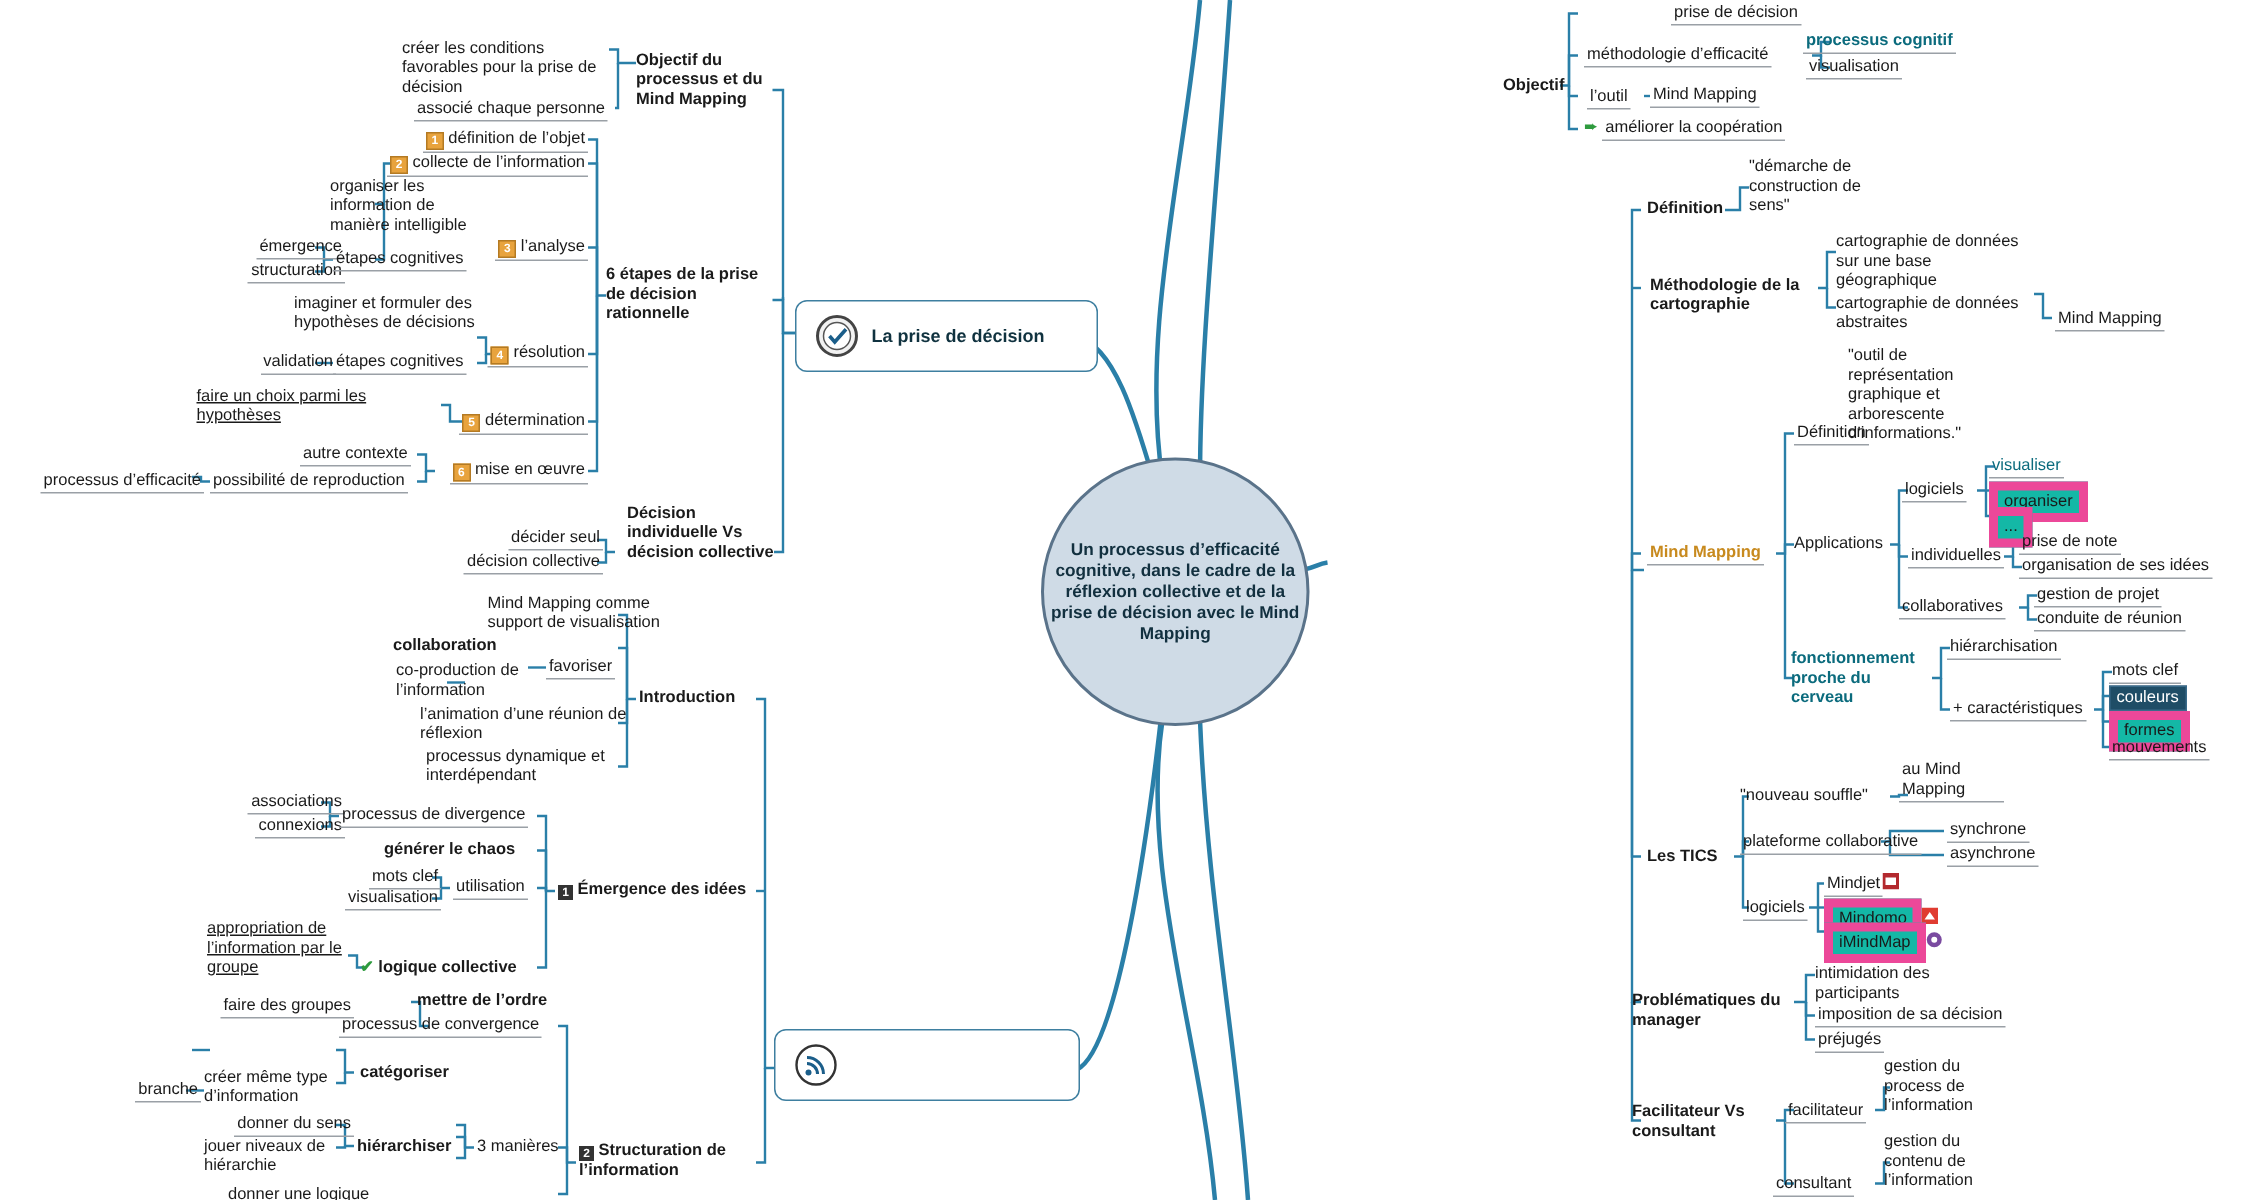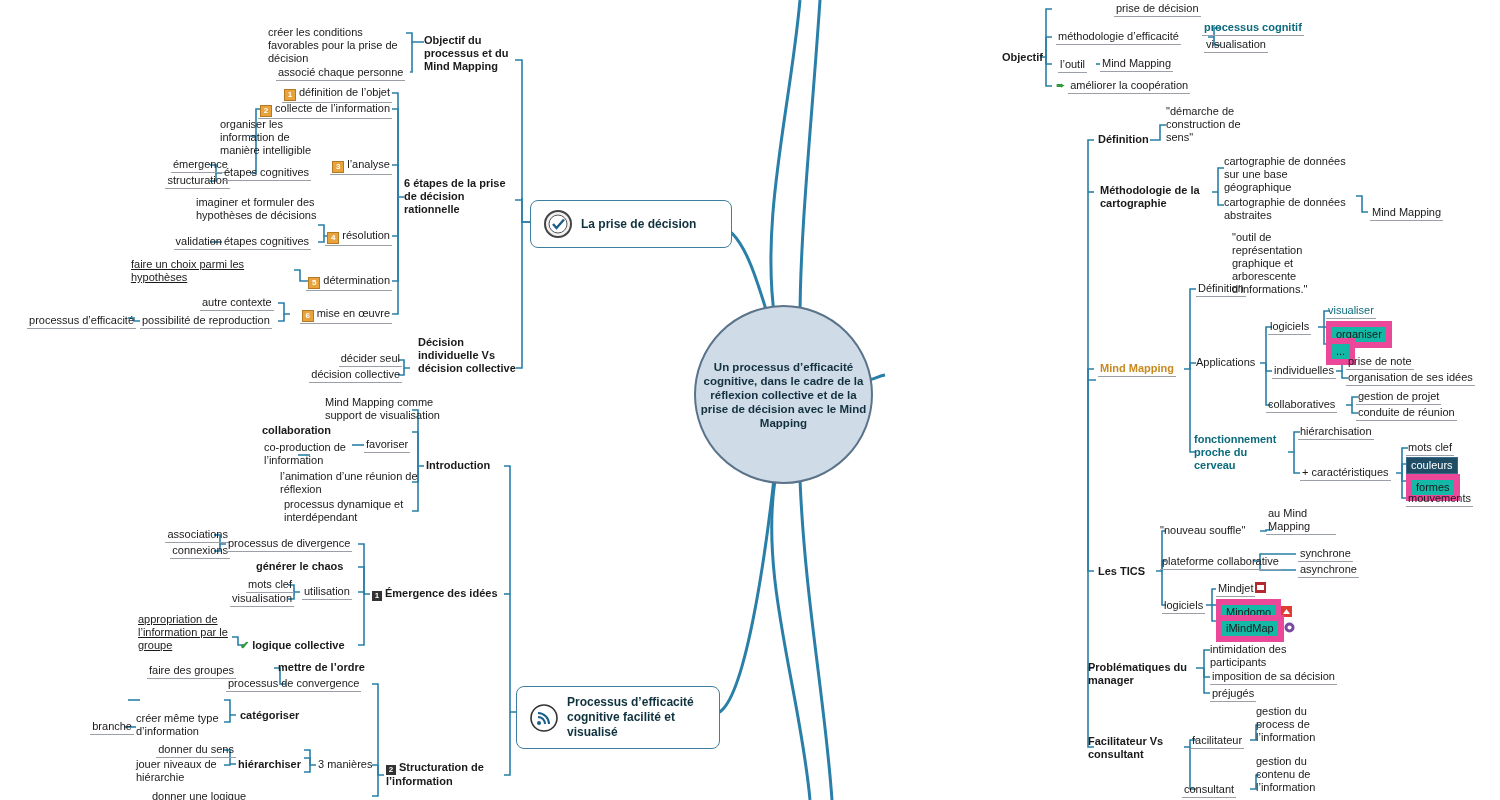--- a/index.html
+++ b/index.html
@@ -210,21 +210,20 @@
 
   <div class="cap" style="left:516px;top:686px;width:178px;">
     <span class="ico">
       <svg viewBox="0 0 30 30" width="30" height="30">
           <circle cx="15" cy="15" r="13" fill="#fff" stroke="#333" stroke-width="1.6"></circle>
           <circle cx="10" cy="20" r="2" fill="#1b5e8a"></circle>
           <path d="M9 14a7 7 0 0 1 7 7" fill="none" stroke="#1b5e8a" stroke-width="2"></path>
           <path d="M9 10a11 11 0 0 1 11 11" fill="none" stroke="#1b5e8a" stroke-width="2"></path>
         </svg>
     </span>
-    <span>Processus d’efficacité cognitive facilité et visualisé</span>
   </div>
 
   <div class="node bold" style="left:424px;top:34px;width:96px;">Objectif du processus et du Mind Mapping</div>
   <div class="node" style="left:268px;top:26px;width:146px;">créer les conditions favorables pour la prise de décision</div>
   <div class="node" style="left:276px;top:66px;"><span class="ul">associé chaque personne</span></div>
 
   <div class="node bold" style="left:404px;top:177px;width:116px;">6 étapes de la prise de décision rationnelle</div>
 
   <div class="node rt" style="left:240px;top:86px;width:152px;"><span class="ul"><span class="sq">1</span><span>définition de l’objet</span></span></div>
   <div class="node rt" style="left:240px;top:102px;width:152px;"><span class="ul"><span class="sq">2</span><span>collecte de l’information</span></span></div>

